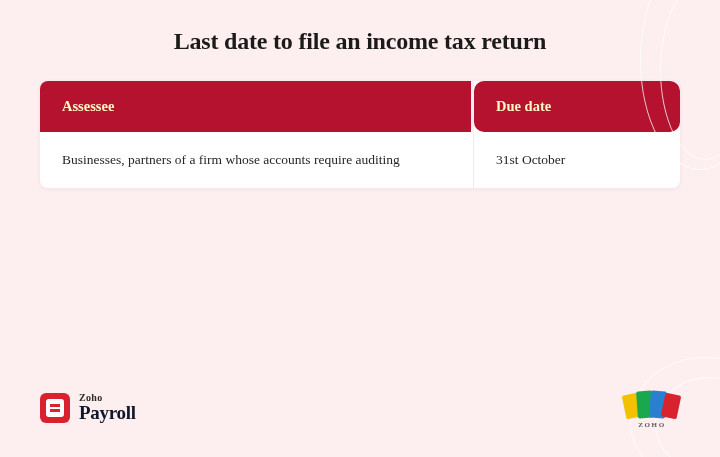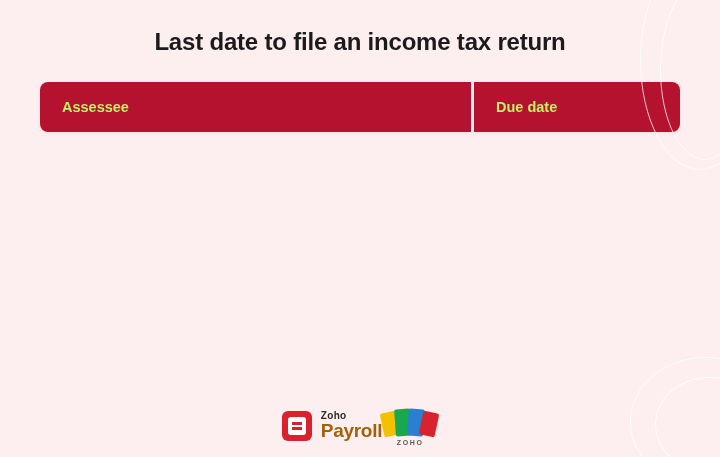--- a/index.html
+++ b/index.html
@@ -23,20 +23,21 @@
   .deco-1 { width: 120px; height: 220px; right: -40px; top: -50px; border-radius: 60px/110px; }
   .deco-2 { width: 90px;  height: 180px; right: -30px; top: -20px; border-radius: 45px/90px; }
   .deco-3 { width: 150px; height: 130px; right: -60px; bottom: -30px; border-radius: 75px/65px; }
   .deco-4 { width: 110px; height: 95px;  right: -45px; bottom: -15px; border-radius: 55px/48px; }
 
   .canvas {
     position: relative;
     width: 720px;
     height: 457px;
     padding: 0;
+    font-family: Liberation Serif, serif;
   }
 
   .title {
     margin: 0;
     padding-top: 28px;
     text-align: center;
     font-size: 24px;
     font-weight: bold;
     color: #1b1b1b;
     letter-spacing: -0.2px;
@@ -53,53 +54,53 @@
   table.tax-table {
     width: 100%;
     border-collapse: separate;
     border-spacing: 0;
     background: #ffffff;
     table-layout: fixed;
   }
 
   table.tax-table thead th {
     background: #b4122f;
-    color: #bef264;
+    color: #fef9c3;
     font-size: 14.5px;
     font-weight: bold;
     text-align: left;
     padding: 17px 22px;
     vertical-align: middle;
   }
   thead th.col-assessee { width: 434px; border-right: 3px solid #fdeef0; }
-  thead th.col-duedate  { width: 206px; }
+  thead th.col-duedate  { width: 206px; border-radius: 10px; }
 
   table.tax-table tbody td {
     font-size: 13.5px;
     color: #24262a;
     padding: 18px 22px;
     line-height: 1.5;
     vertical-align: middle;
     background: #ffffff;
     border-bottom: 1px solid #ececec;
   }
   tbody td.cell-assessee { border-right: 1px solid #ececec; }
   tbody tr:last-child td { border-bottom: none; }
 
   
   .footer {
     position: absolute;
     left: 0;
     right: 0;
-    bottom: 4px;
+    bottom: 22px;
     height: 54px;
     padding: 0 40px;
     display: flex;
     align-items: center;
-    justify-content: center;
+    justify-content: space-between;
   }
 
   .zoho-payroll {
     display: flex;
     align-items: center;
     gap: 9px;
   }
   .payroll-mark {
     width: 30px; height: 30px;
     border-radius: 6px;
@@ -126,21 +127,21 @@
   .payroll-text { line-height: 1.05; }
   .payroll-text .brand {
     font-size: 10px;
     font-weight: bold;
     color: #2b2b2b;
     letter-spacing: 0.3px;
   }
   .payroll-text .product {
     font-size: 19px;
     font-weight: bold;
-    color: #a16207;
+    color: #0f172a;
     letter-spacing: -0.3px;
   }
 
   .zoho-books-logo {
     display: flex;
     flex-direction: column;
     align-items: center;
     gap: 3px;
   }
   .books-stack {
@@ -180,20 +181,24 @@
 
   <div class="table-wrap">
     <table class="tax-table">
       <thead>
         <tr>
           <th class="col-assessee">Assessee</th>
           <th class="col-duedate">Due date</th>
         </tr>
       </thead>
       <tbody>
+        <tr>
+          <td class="cell-assessee">Businesses, partners of a firm whose accounts require auditing</td>
+          <td class="cell-duedate">31st October</td>
+        </tr>
       </tbody>
     </table>
   </div>
 
   <div class="footer">
 
     <div class="zoho-payroll">
       <span class="payroll-mark"></span>
       <span class="payroll-text">
         <div class="brand">Zoho</div>

